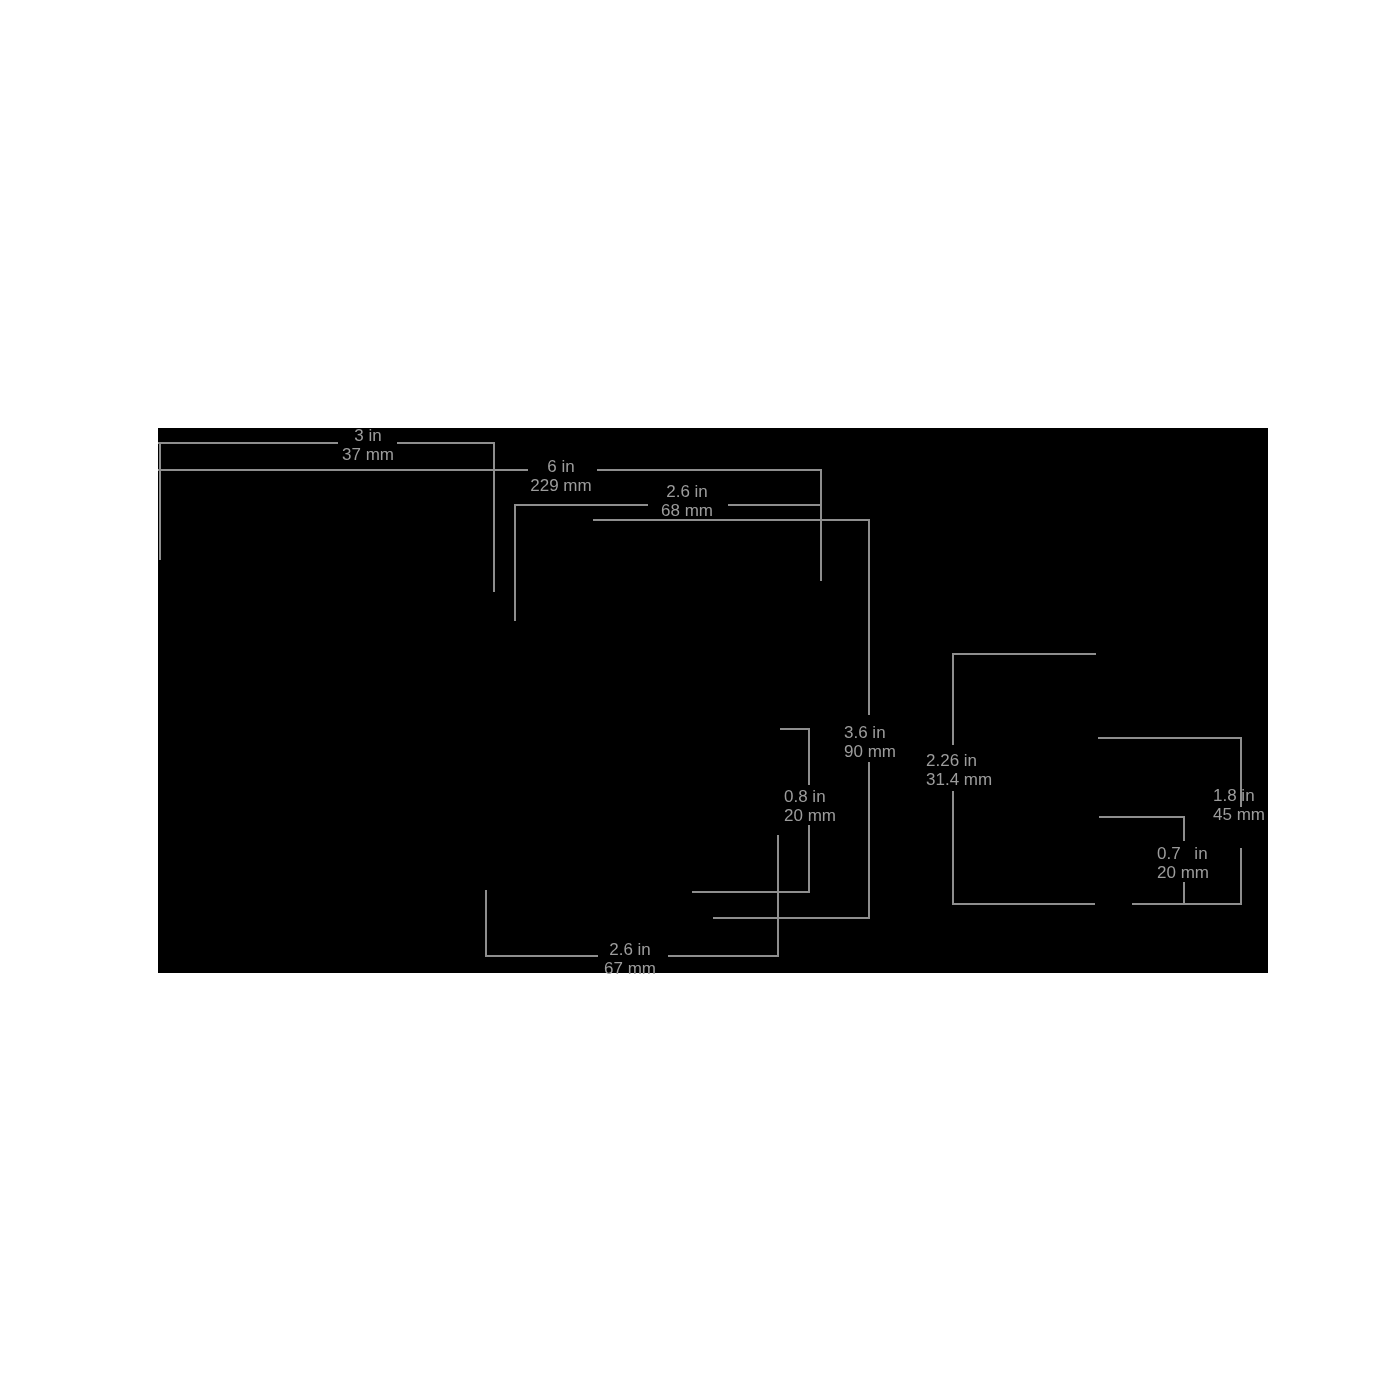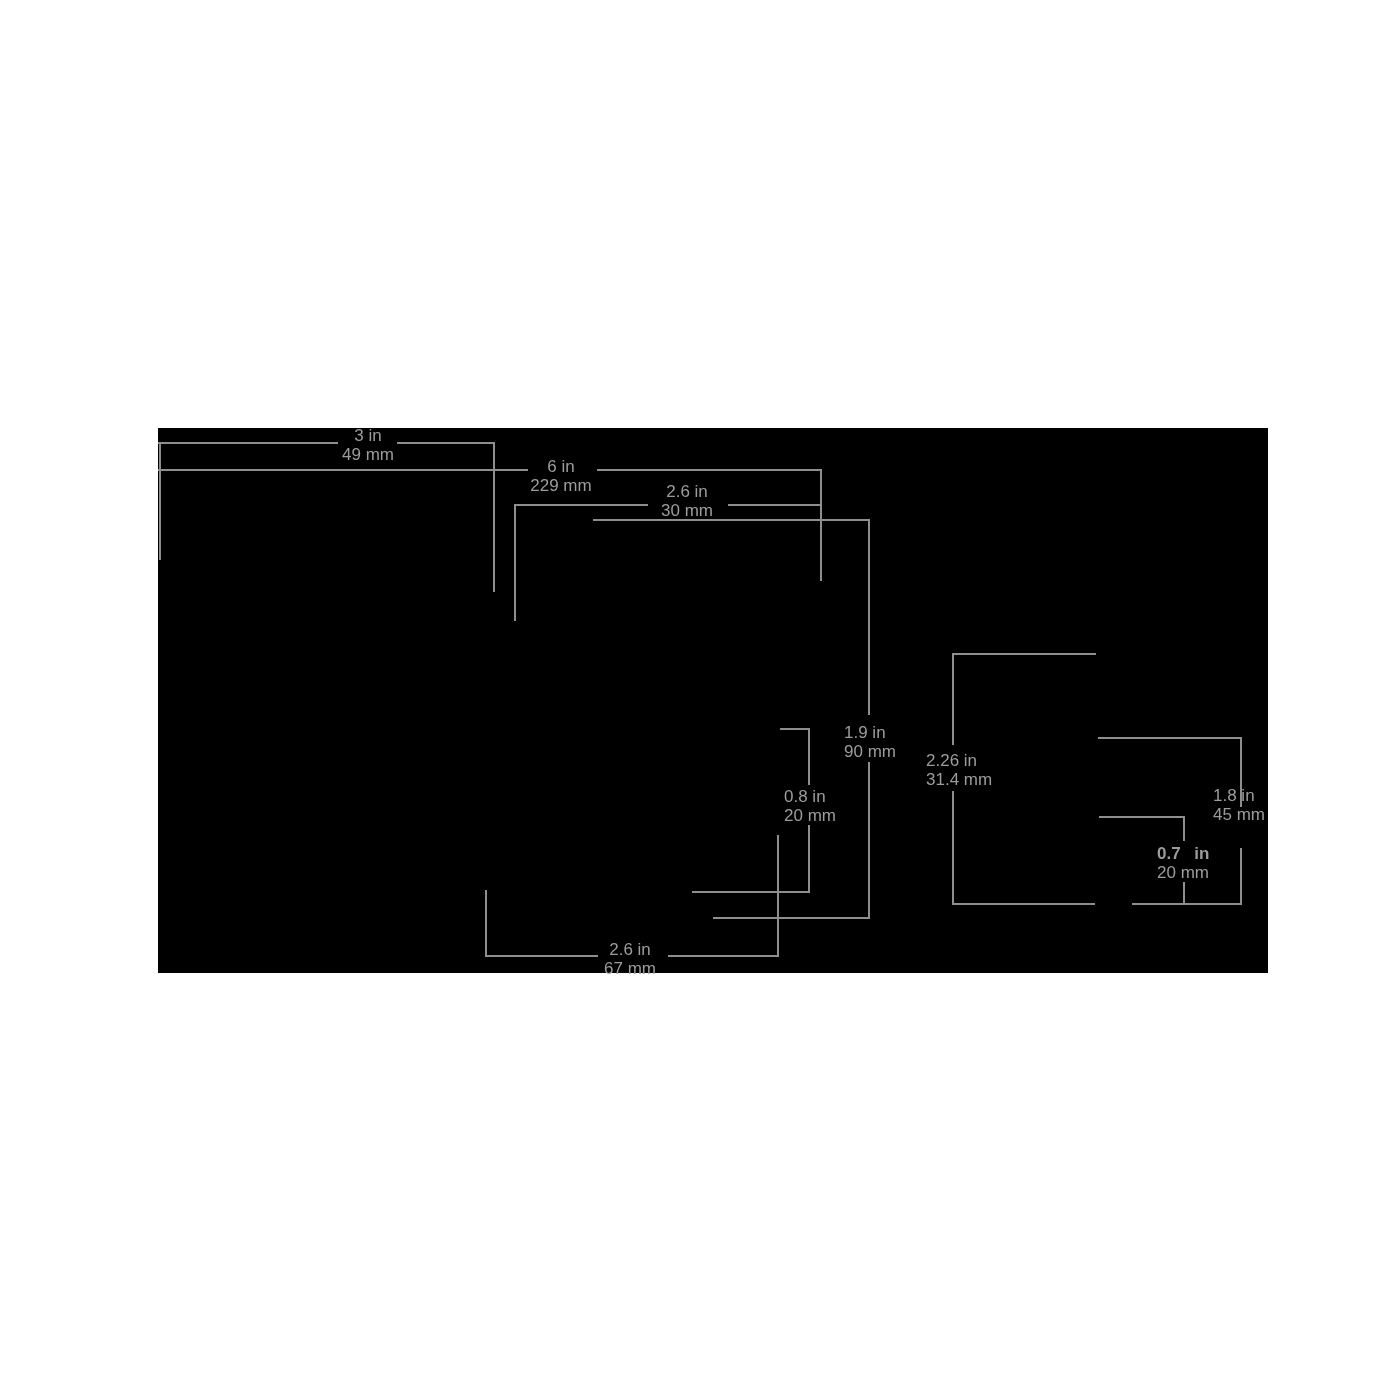--- a/index.html
+++ b/index.html
@@ -20,21 +20,21 @@
   .vl{width:2px;}
   
   .dim{
     position:absolute;
     color:var(--text,#9c9c9c);
     font-size:17px;line-height:19px;
     white-space:nowrap;
   }
   .dim span{display:block;}
   .dim.center{text-align:center;width:120px;}
-  .dim.sp span.in-val{word-spacing:9px;font-weight:bold;}
+  .dim.sp span.in-val{word-spacing:9px;}
 </style>
 </head>
 <body>
 
 <div class="canvas">
 
   <div class="figure"></div>
 
   <i class="hl" style="left:158px;top:442px;width:180px"></i>
   <i class="hl" style="left:397px;top:442px;width:97px"></i>
@@ -73,35 +73,35 @@
   <i class="vl" style="left:1240px;top:737px;height:70px"></i>
   <i class="vl" style="left:1240px;top:848px;height:57px"></i>
   <i class="hl" style="left:1132px;top:903px;width:110px"></i>
 
   <i class="hl" style="left:1099px;top:816px;width:86px"></i>
   <i class="vl" style="left:1183px;top:816px;height:25px"></i>
   <i class="vl" style="left:1183px;top:882px;height:23px"></i>
 
   <div class="dim center" style="left:308px;top:426px">
     <span class="in-val">3 in</span>
-    <span class="mm-val">49 mm</span>
+    <span class="mm-val">37 mm</span>
   </div>
 
   <div class="dim center" style="left:501px;top:457px">
     <span class="in-val">6 in</span>
     <span class="mm-val">229 mm</span>
   </div>
 
   <div class="dim center" style="left:627px;top:482px">
     <span class="in-val">2.6 in</span>
-    <span class="mm-val">30 mm</span>
+    <span class="mm-val">68 mm</span>
   </div>
 
   <div class="dim" style="left:844px;top:723px">
-    <span class="in-val">1.9 in</span>
+    <span class="in-val">3.6 in</span>
     <span class="mm-val">90 mm</span>
   </div>
 
   <div class="dim" style="left:784px;top:787px">
     <span class="in-val">0.8 in</span>
     <span class="mm-val">20 mm</span>
   </div>
 
   <div class="dim center" style="left:570px;top:940px">
     <span class="in-val">2.6 in</span>

